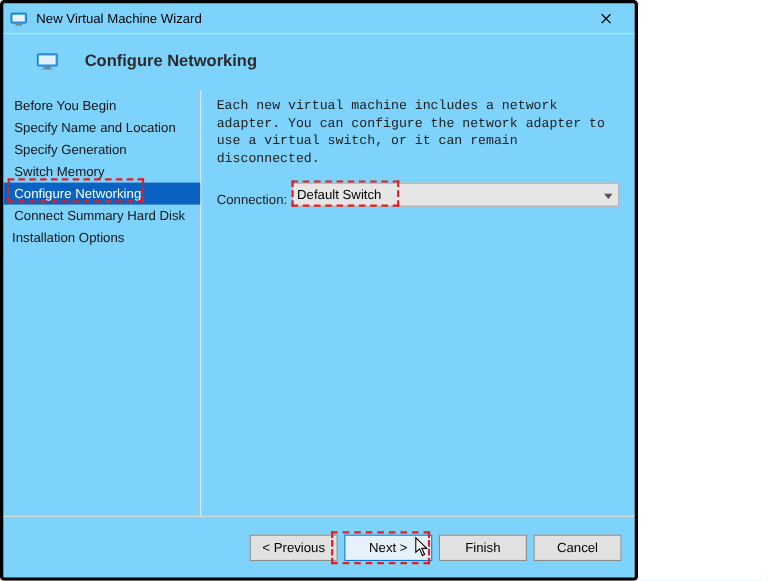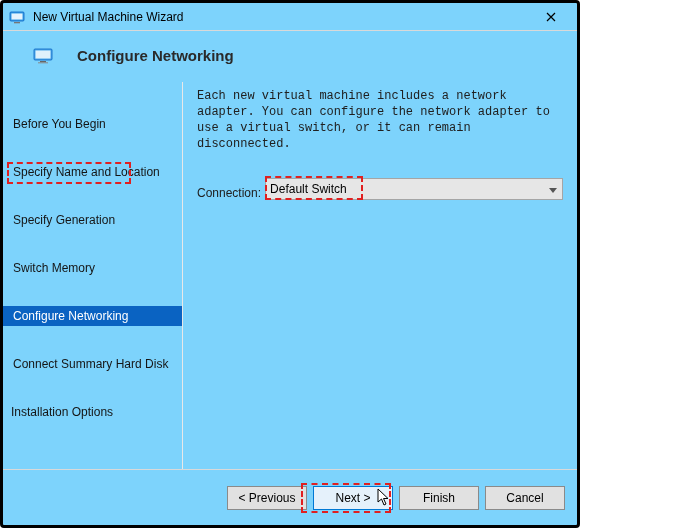--- a/index.html
+++ b/index.html
@@ -69,21 +69,20 @@
   }
   .sidebar .item {
     height: 20px;
     line-height: 20px;
     padding: 0 10px;
     font-size: 12px;
     color: #151515;
     cursor: pointer;
     white-space: nowrap;
     overflow: hidden;
-    margin-top: 28px;
   }
   .sidebar .item.indent { padding-left: 8px; }
   .sidebar .item.selected {
     background: #0a63c2;
     color: #fff;
   }
   .highlight-box {
     position: absolute;
     border: 2px dashed #e02020;
     pointer-events: none;
@@ -99,21 +98,21 @@
     font-size: 12px;
     color: #202020;
   }
   .desc { line-height: 16px; font-family: Liberation Mono, monospace; }
   .row {
     margin-top: 14px;
     display: flex;
     align-items: flex-end;
   }
   .row .label { margin-right: 4px; }
-  .select-wrap { position: relative; flex: 1; max-width: 420px; margin-top: 12px; }
+  .select-wrap { position: relative; flex: 1; max-width: 420px; }
   select.conn {
     width: 100%;
     height: 22px;
     border: 1px solid #a5a5a5;
     background: #e6e6e6;
     font-family: inherit;
     font-size: 12px;
     padding: 0 4px;
     appearance: none;
     -webkit-appearance: none;

